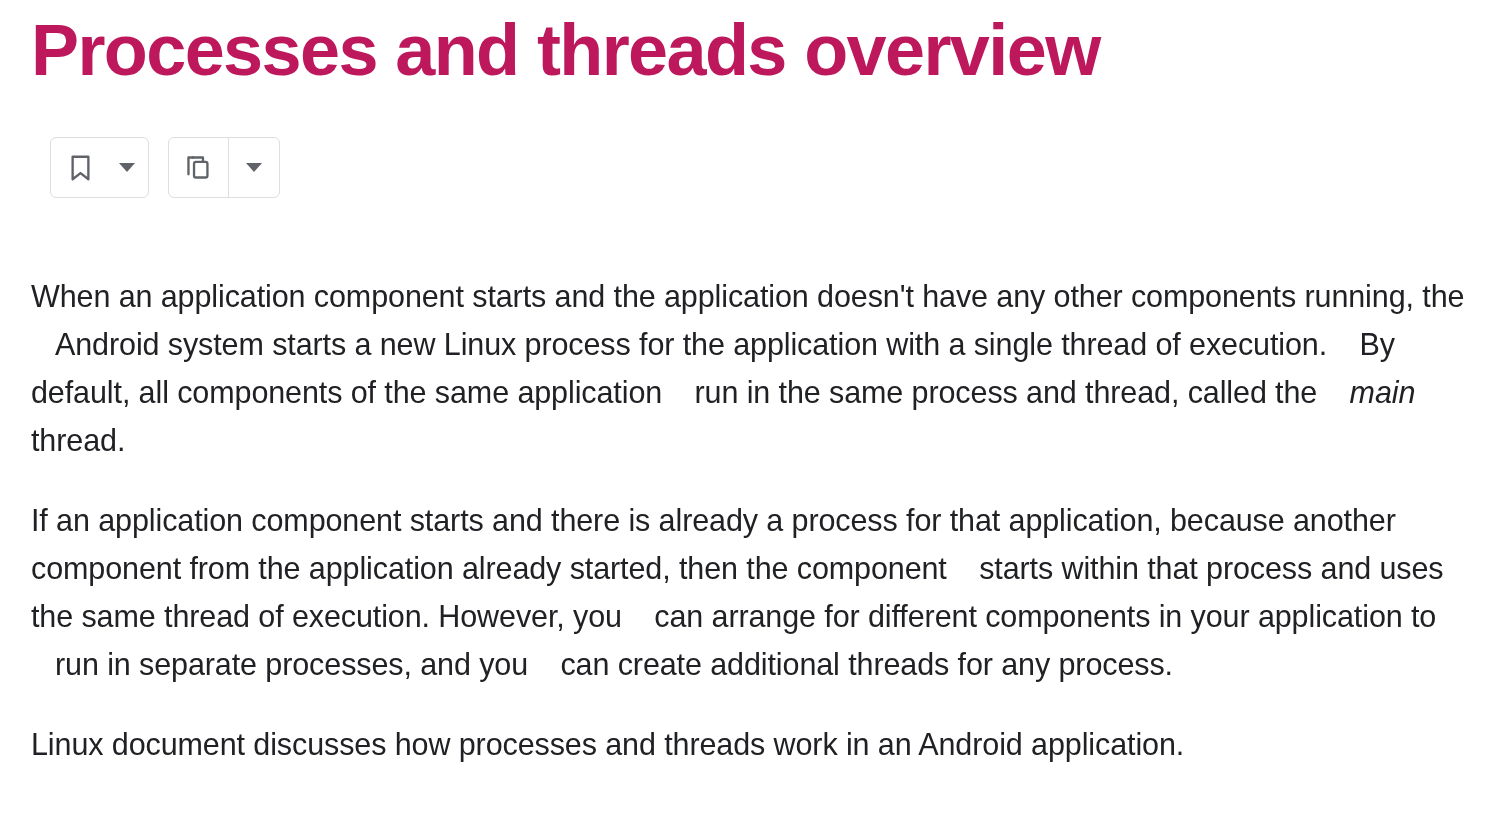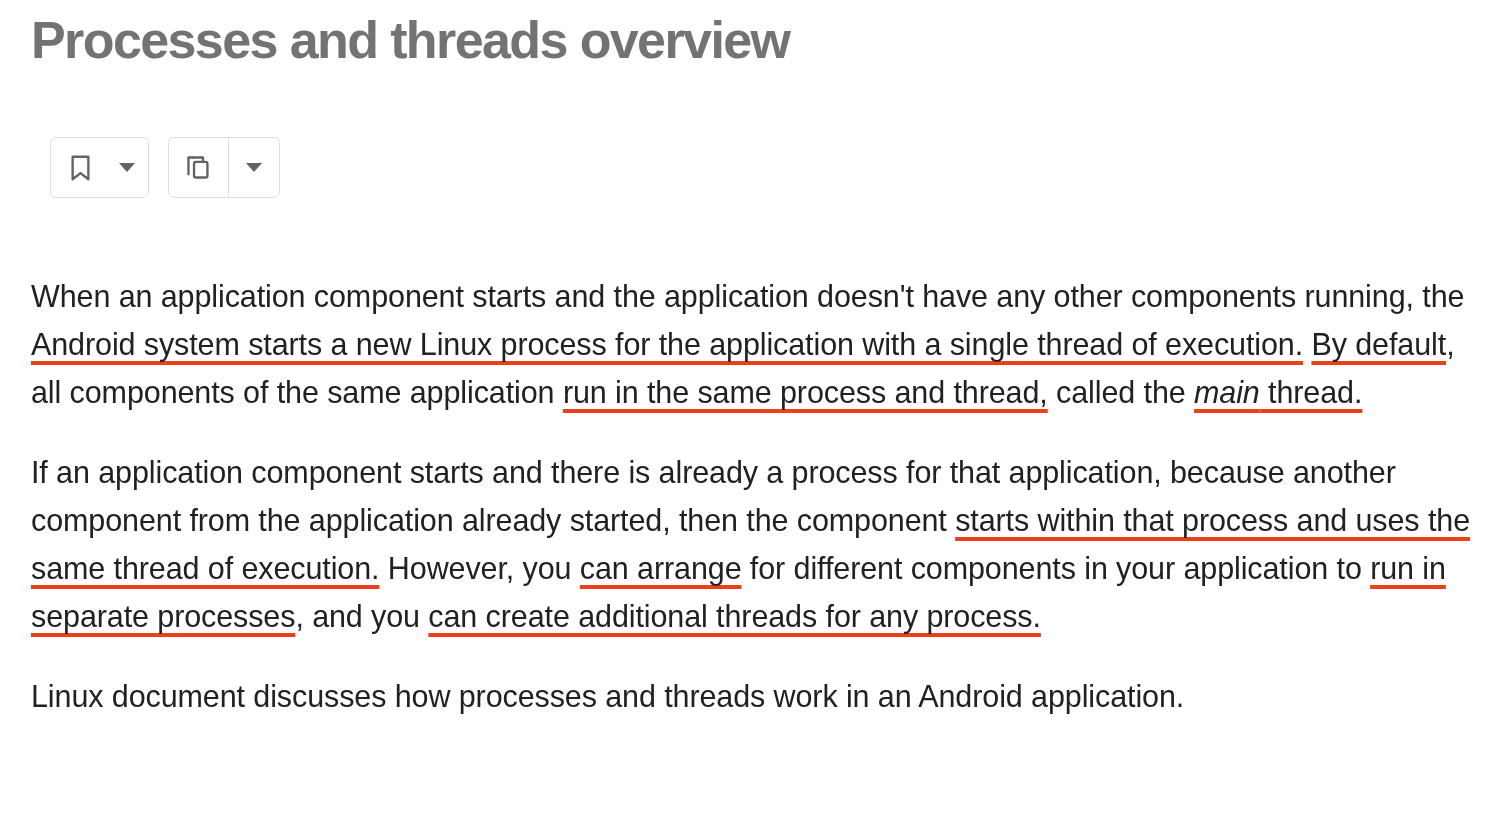--- a/index.html
+++ b/index.html
@@ -23,25 +23,25 @@
     padding: 0;
     box-sizing: border-box;
   }
 
   
   .doc-title {
     position: absolute;
     left: 31px;
     top: 14px;
     margin: 0;
-    font-size: 52px;
+    font-size: 72px;
     line-height: 1.0;
     font-weight: 700;
     letter-spacing: -1.6px;
-    color: #737373;
+    color: #be185d;
     white-space: nowrap;
   }
 
   
   .toolbar {
     position: absolute;
     left: 50px;
     top: 137px;
     display: flex;
     align-items: center;
@@ -101,25 +101,25 @@
   }
 
   .body-copy p {
     margin: 0 0 32px 0;
   }
   .body-copy p:last-child {
     margin-bottom: 0;
   }
 
   .hl {
-    text-decoration: underline;
     text-decoration-color: #e8411c;
     text-decoration-thickness: 4px;
     text-underline-offset: 6px;
     text-decoration-skip-ink: none;
+    margin-left: 24px;
   }
 
   em { font-style: italic; }
 </style>
 </head>
 <body>
 
 <div class="page">
 
   <h1 class="doc-title">Processes and threads overview</h1>

